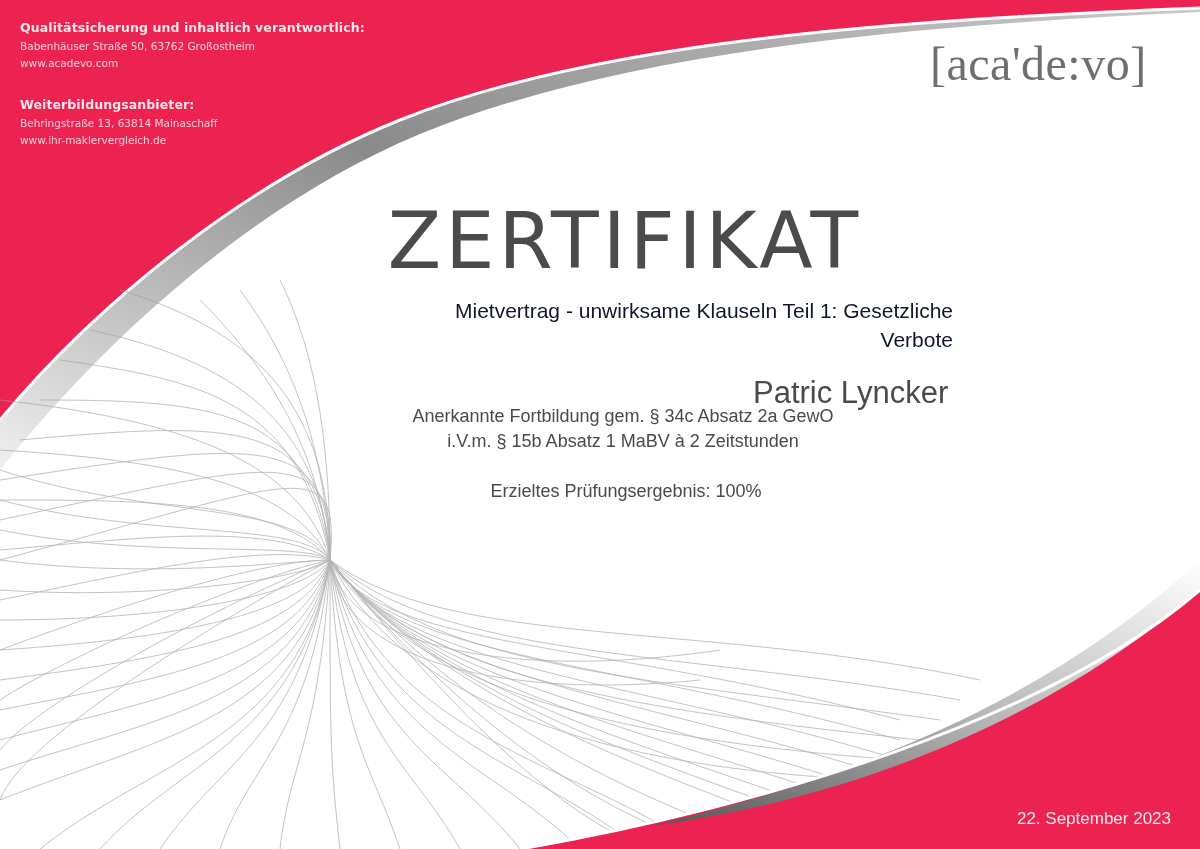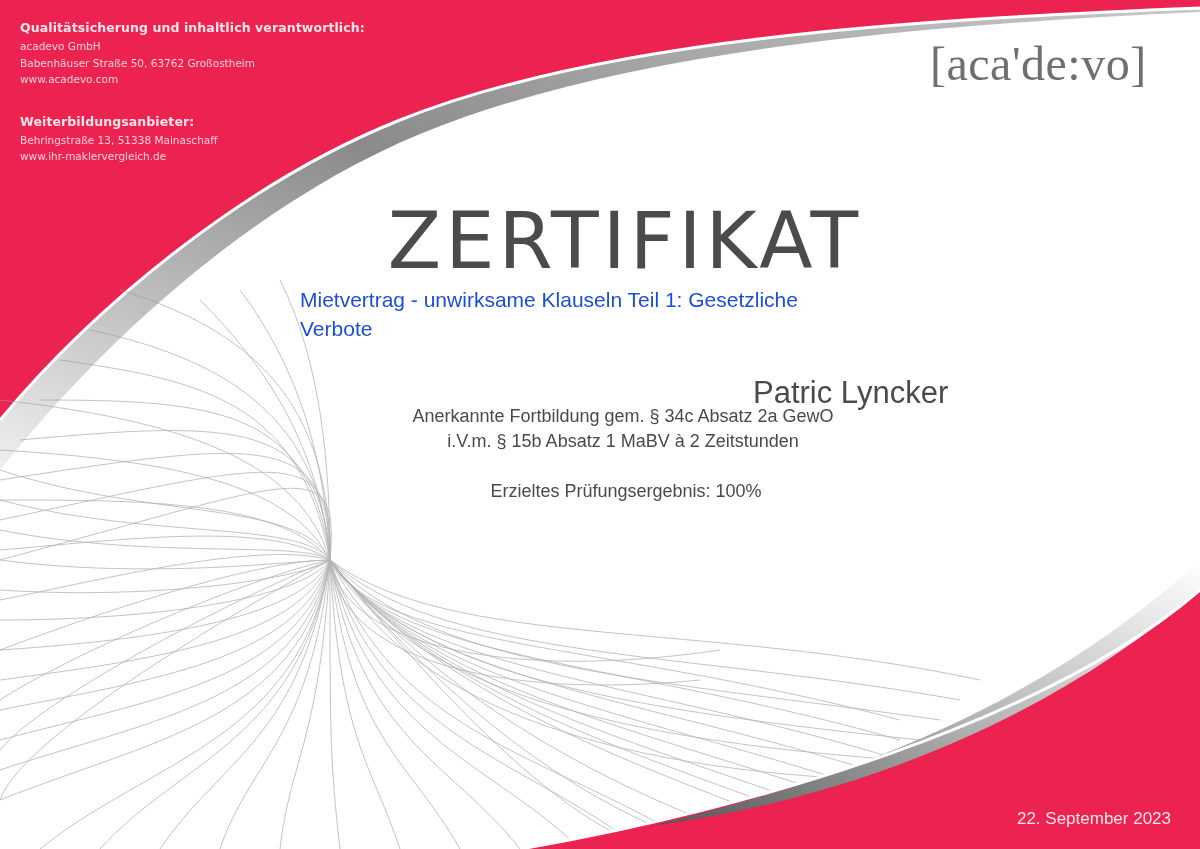--- a/index.html
+++ b/index.html
@@ -4,21 +4,21 @@
   <style>
     html, body { margin: 0; padding: 0; }
     body { width: 1200px; height: 849px; overflow: hidden; background: #ffffff; position: relative; font-family: "Liberation Sans", sans-serif; }
     .bg { position: absolute; left: 0; top: 0; width: 1200px; height: 849px; }
     .info { position: absolute; left: 20px; top: 20px; color: #f7c9d3; font-family: "DejaVu Sans", sans-serif; }
     .info .head { font-weight: bold; font-size: 12.5px; color: #fbe4ea; margin-bottom: 3px; letter-spacing: 0.1px; }
     .info .line { font-size: 10.5px; line-height: 16.5px; color: #f9d0da; }
     .info .block2 { margin-top: 26px; }
     .logo { position: absolute; left: 930px; top: 36px; font-family: "Liberation Serif", serif; font-size: 48px; color: #6f6f6f; letter-spacing: 0.5px; }
     .title { position: absolute; left: 0; width: 1250px; top: 196px; text-align: center; font-family: "DejaVu Sans", sans-serif; font-size: 78px; color: #4b4b4b; letter-spacing: 4px; font-weight: normal; }
-    .course { position: absolute; left: 300px; width: 653px; top: 285px; text-align: left; font-size: 21px; line-height: 29px; color: #1d4ed8; }
+    .course { position: absolute; left: 300px; width: 653px; top: 296px; text-align: right; font-size: 21px; line-height: 29px; color: #0f172a; }
     .name { position: absolute; left: 753px; top: 375px; font-size: 31px; color: #4a4a4a; }
     .recog { position: absolute; left: 300px; width: 646px; top: 404px; text-align: center; font-size: 18px; line-height: 25px; color: #4a4a4a; }
     .result { position: absolute; left: 300px; width: 652px; top: 481px; text-align: center; font-size: 18px; color: #4a4a4a; }
     .date { position: absolute; right: 29px; top: 809px; font-size: 17px; color: #fbe4ea; }
   </style>
 </head>
 <body>
 
 <svg class="bg" viewBox="0 0 1200 849" xmlns="http://www.w3.org/2000/svg">
   <defs>
@@ -81,26 +81,25 @@
   </g>
 
   <path d="M1200,590 C1050,720 750,810 520,849 L1200,849 Z" fill="#ec2350"></path>
 
   <path d="M650,826 C850,780 1050,700 1200,560 L1200,590 C1050,720 850,800 650,826 Z" fill="url(#grayBottom)"></path>
   <path d="M1200,590 C1050,720 750,810 520,849" fill="none" stroke="#ffffff" stroke-width="3"></path>
 </svg>
 
 <div class="info">
   <div class="head">Qualitätsicherung und inhaltlich verantwortlich:</div>
-  <div class="line">acadevo GmbH</div>
   <div class="line">Babenhäuser Straße 50, 63762 Großostheim</div>
   <div class="line">www.acadevo.com</div>
   <div class="block2">
     <div class="head">Weiterbildungsanbieter:</div>
-    <div class="line">Behringstraße 13, 51338 Mainaschaff</div>
+    <div class="line">Behringstraße 13, 63814 Mainaschaff</div>
     <div class="line">www.ihr-maklervergleich.de</div>
   </div>
 </div>
 
 <div class="logo">[aca'de:vo]</div>
 
 <div class="title">ZERTIFIKAT</div>
 
 <div class="course">
   <div>Mietvertrag - unwirksame Klauseln Teil 1: Gesetzliche</div>

